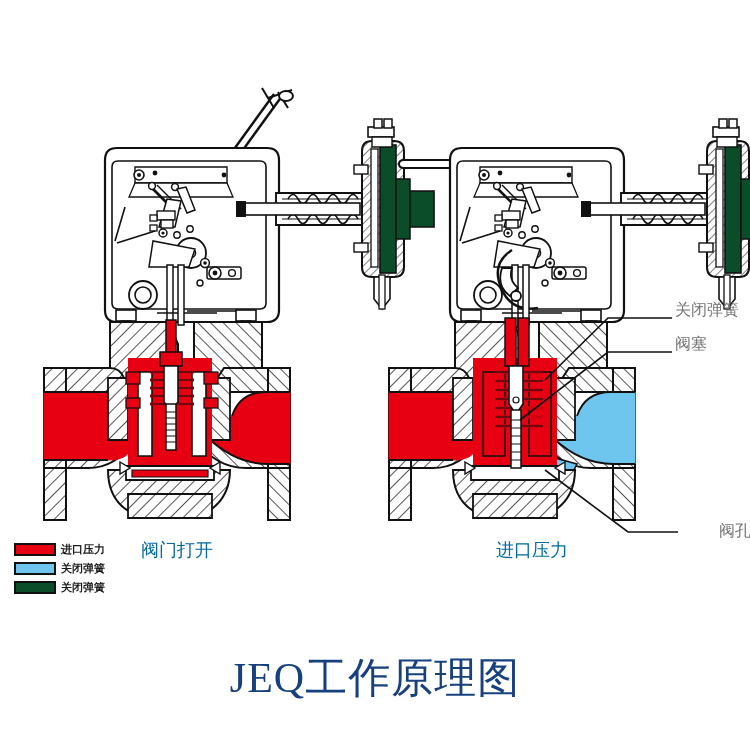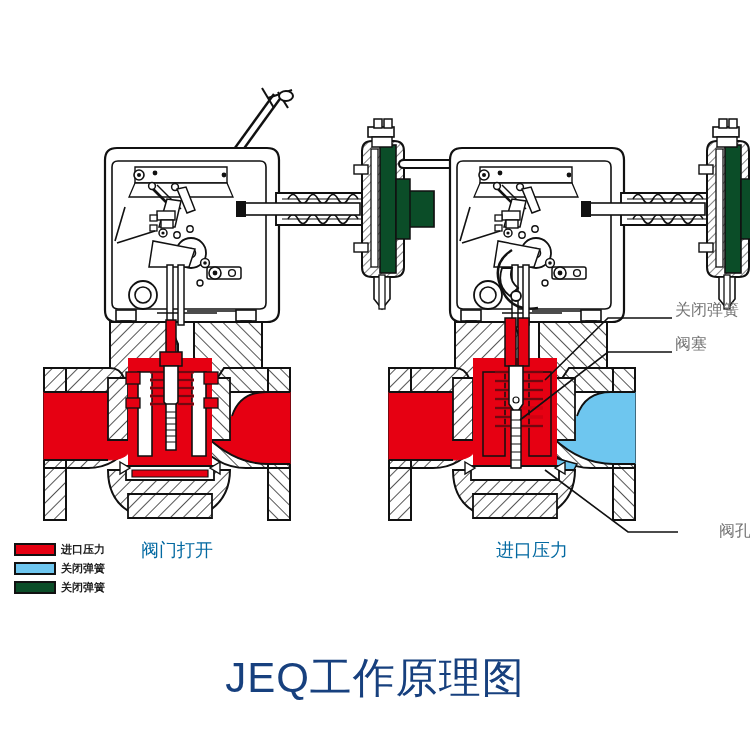--- a/index.html
+++ b/index.html
@@ -39,21 +39,21 @@
     font-family:"DejaVu Sans","Liberation Sans",sans-serif;
     font-size:16px;color:#737373;white-space:nowrap;
   }
   #lbl-spring{left:675px;top:300px;}
   #lbl-plug{left:675px;top:334px;text-align:right;}
   #lbl-port{left:719px;top:521px;text-align:center;}
 
   
   #title{
     position:absolute;left:0;top:650px;width:750px;text-align:center;
-    font-family:Liberation Sans, sans-serif;
+    font-family:Liberation Serif, serif;
     font-size:42px;letter-spacing:1px;color:#17407e;white-space:nowrap;
   }
 </style>
 </head>
 <body>
 
 <div id="stage">
 
   <svg class="diagram" viewBox="0 0 750 750">
     <defs>

